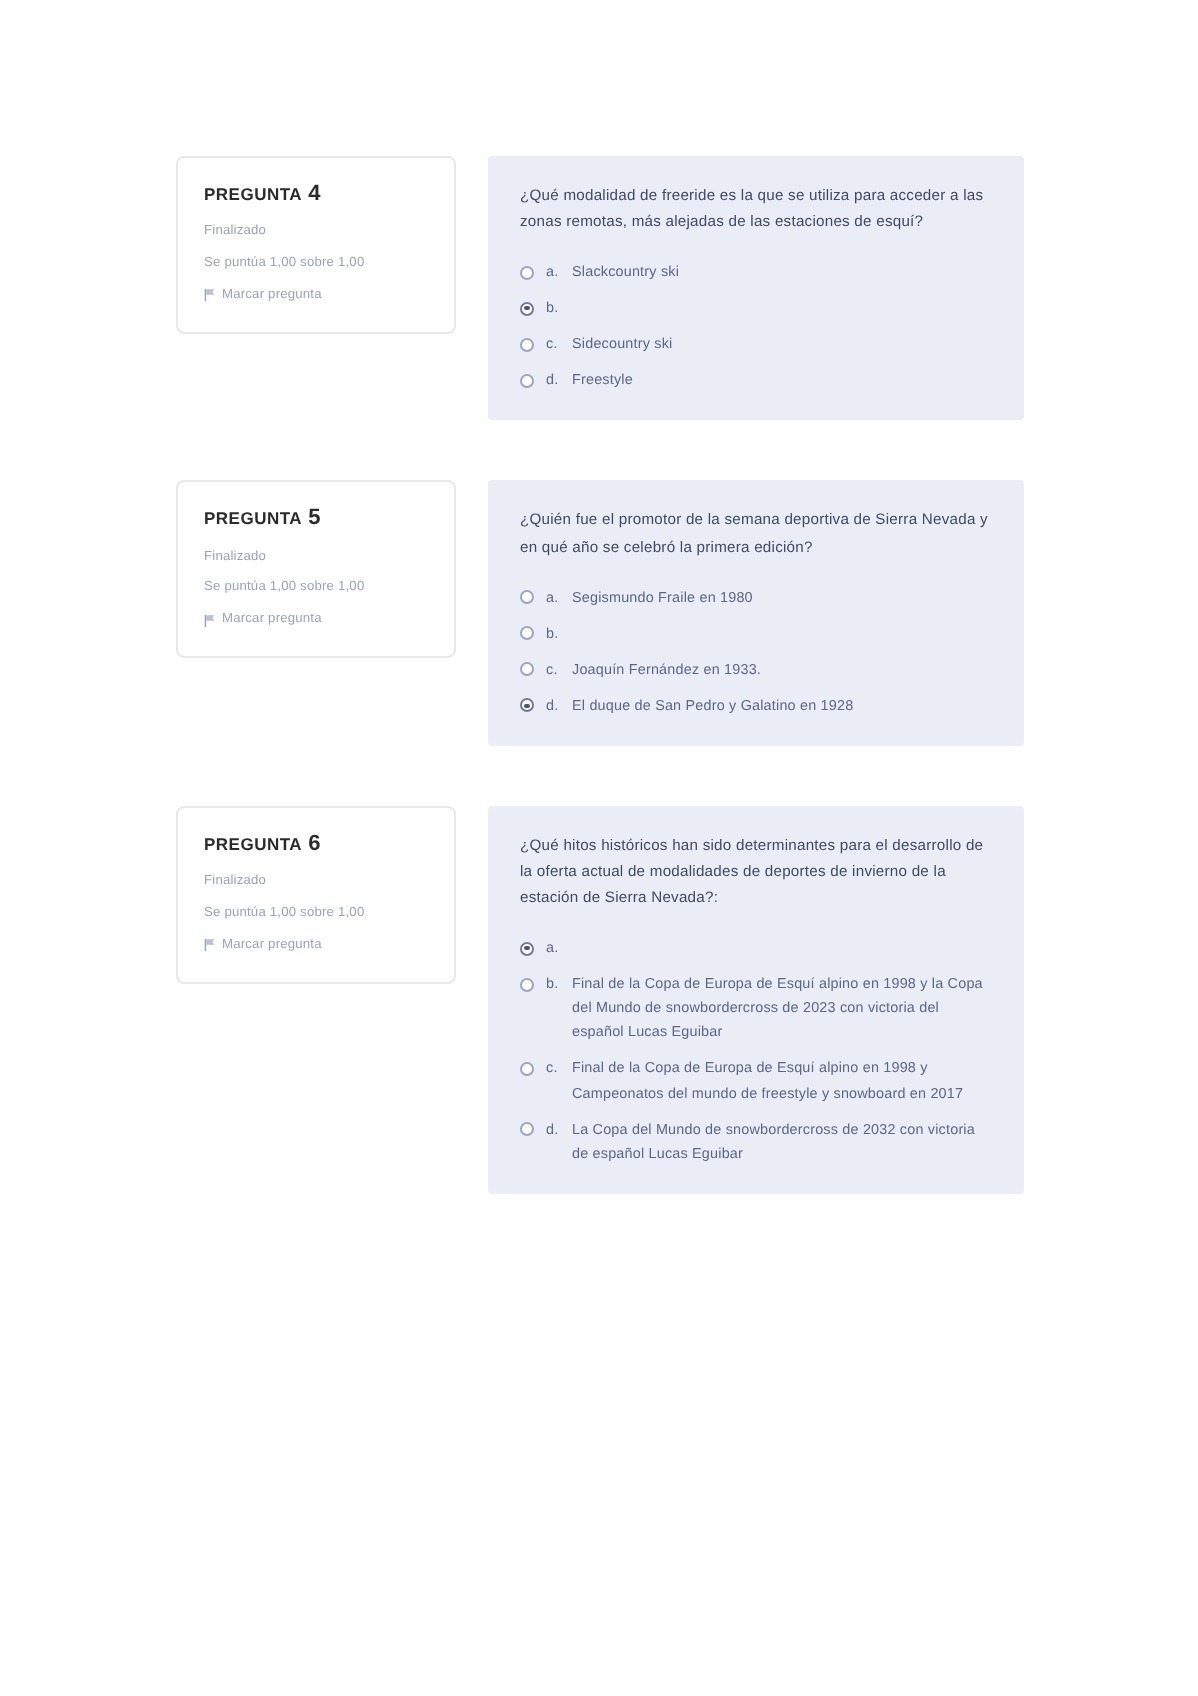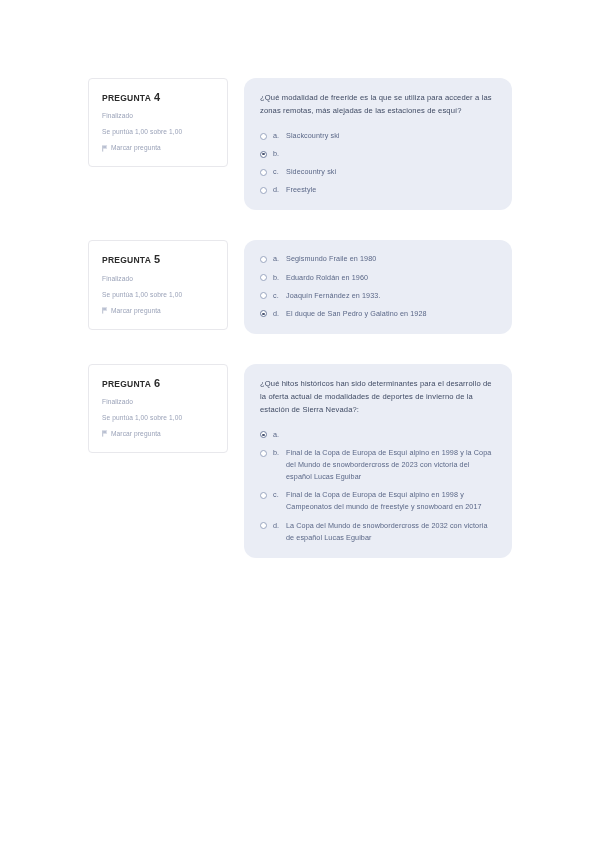--- a/index.html
+++ b/index.html
@@ -73,21 +73,21 @@
     width: 6px;
     height: 7px;
     position: relative;
     flex: 0 0 6px;
   }
   .flag-icon svg { display: block; }
   
   .q-panel {
     flex: 1 1 auto;
     background: #eaedf5;
-    border-radius: 12px;
+    border-radius: 2px;
     padding: 13px 16px 14px 16px;
     box-sizing: border-box;
     min-width: 0;
   }
   .q-text {
     font-size: 7.6px;
     color: #3f4a63;
     line-height: 1.72;
     margin: 0 0 13px 0;
     letter-spacing: 0.12px;
@@ -196,30 +196,30 @@
             <span class="flag-icon">
               <svg width="6" height="7" viewBox="0 0 6 7">
                 <path d="M0.7 0.4 V6.6" stroke="#9aa2b8" stroke-width="0.7" fill="none"></path>
                 <path d="M1.1 0.6 H5.2 L4.2 2.0 L5.2 3.4 H1.1 Z" fill="#b9c0d2"></path>
               </svg>
             </span>
             <span>Marcar pregunta</span>
           </div>
         </div>
         <div class="q-panel">
+          <p class="q-text">¿Quién fue el promotor de la semana deportiva de Sierra Nevada y en qué año se celebró la primera edición?</p>
           <ul class="q-options">
             <li class="q-option">
               <span class="radio"></span>
               <span class="opt-letter">a.</span>
               <span class="opt-text">Segismundo Fraile en 1980</span>
             </li>
             <li class="q-option">
               <span class="radio"></span>
               <span class="opt-letter">b.</span>
-              <span class="opt-text">Eduardo Roldán en 1960</span>
             </li>
             <li class="q-option">
               <span class="radio"></span>
               <span class="opt-letter">c.</span>
               <span class="opt-text">Joaquín Fernández en 1933.</span>
             </li>
             <li class="q-option">
               <span class="radio checked"></span>
               <span class="opt-letter">d.</span>
               <span class="opt-text">El duque de San Pedro y Galatino en 1928</span>

